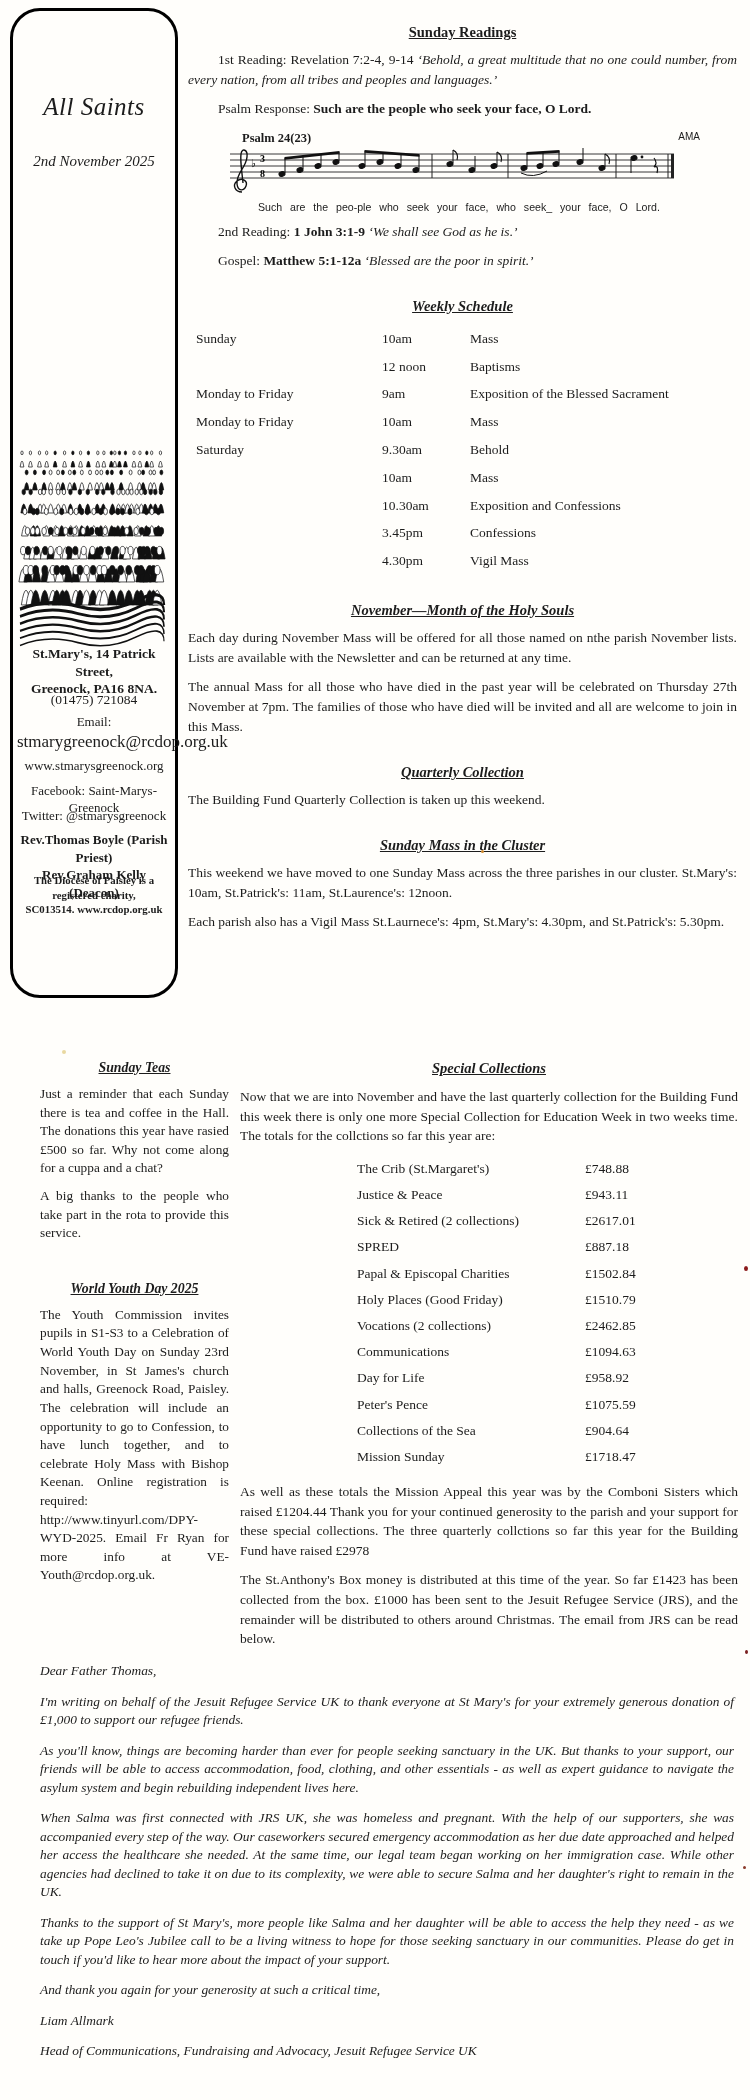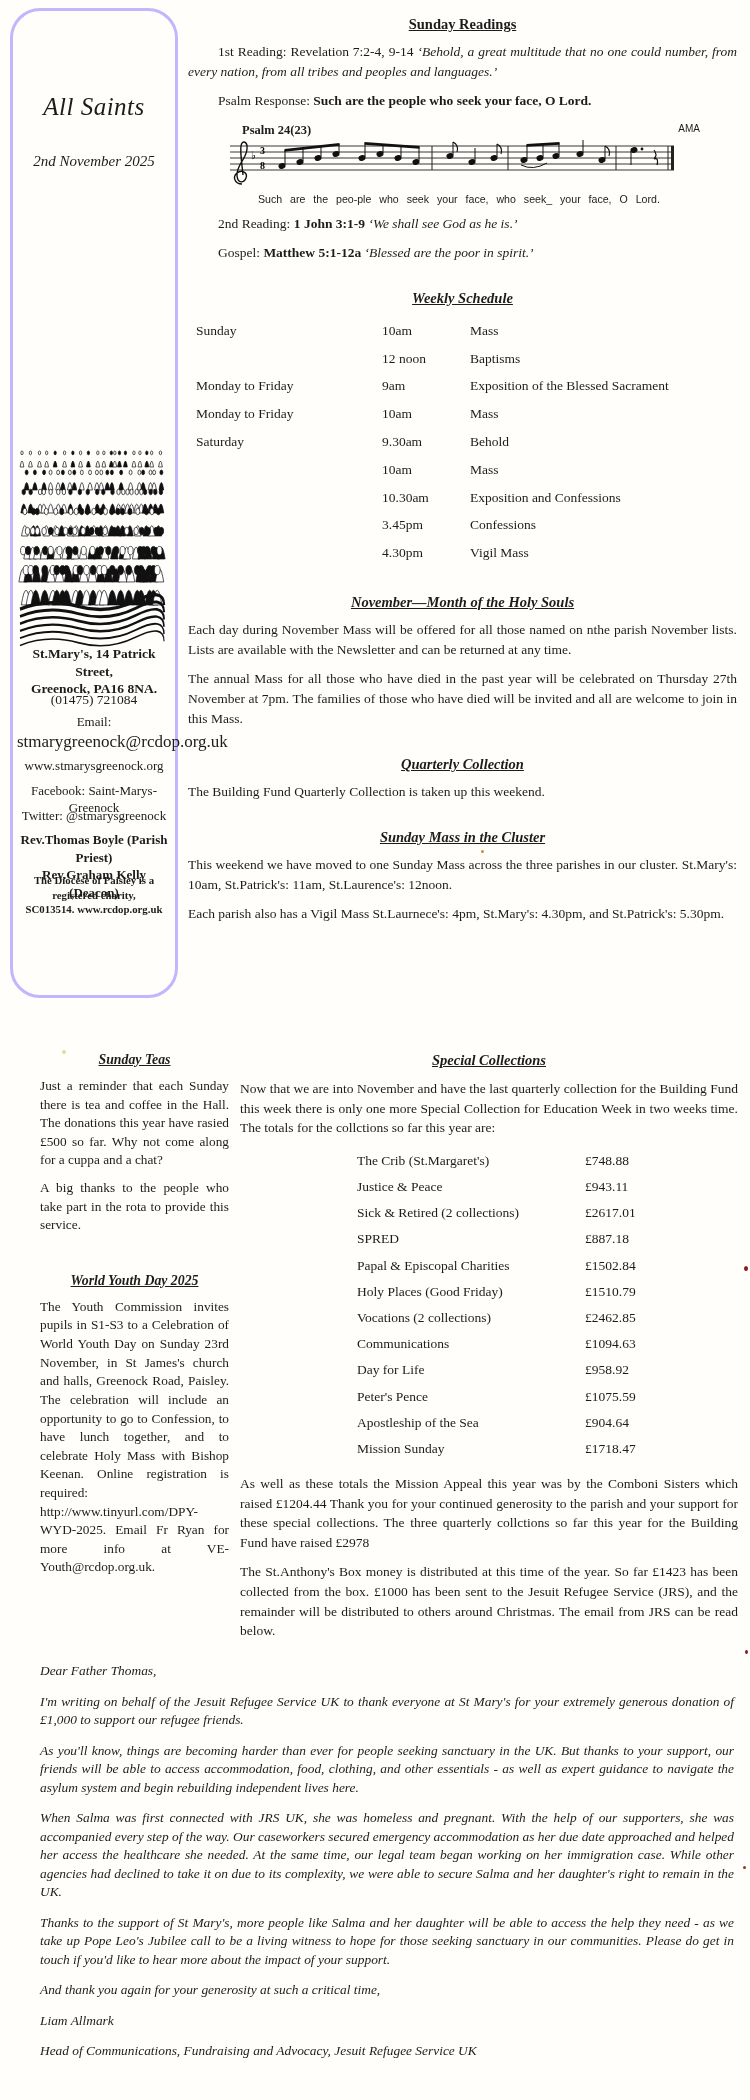--- a/index.html
+++ b/index.html
@@ -1,38 +1,38 @@
 <!DOCTYPE html>
 <html><head>
 <meta charset="utf-8">
 <style>
   html,body{margin:0;padding:0;background:#e8e8e8;}
   .page{position:relative;width:750px;height:2100px;margin:0 auto;background:#fffefb;
         font-family:"Liberation Serif",serif;color:#1c1c1c;overflow:hidden;}
 
   
   .sidebar{position:absolute;left:10px;top:8px;width:162px;height:984px;
-           border:3px solid #c4b5fd;border-radius:30px;text-align:center;background:#fffefb;}
+           border:3px solid #000000;border-radius:30px;text-align:center;background:#fffefb;}
   .s-title{margin-top:82px;font-style:italic;font-size:25px;letter-spacing:.5px;}
   .s-date{margin-top:32px;font-style:italic;font-size:15px;}
   .crowd{position:absolute;left:5px;top:428px;width:148px;height:212px;}
   .s-abs{position:absolute;left:4px;right:4px;line-height:1.3;}
   .s-addr{top:634px;font-weight:bold;font-size:13.5px;}
   .s-phone{top:680px;font-size:13.5px;}
   .s-email{top:703px;font-size:13px;}
   .s-email .em{font-size:17px;}
   .s-web{top:747px;font-size:13px;}
   .s-fb{top:772px;font-size:13px;}
   .s-tw{top:797px;font-size:13px;}
   .s-clergy{top:820px;font-weight:bold;font-size:13px;line-height:1.35;}
   .s-charity{top:862px;font-size:10.8px;line-height:1.35;font-weight:bold;}
 
   
   .main-top{position:absolute;left:188px;top:16px;width:549px;font-size:13.5px;}
-  .sec{font-size:14.5px;font-weight:bold;text-decoration:underline;text-align:center;margin:0;}
+  .sec{font-size:14.5px;font-weight:bold;text-decoration:underline;text-align:center;margin:8px;}
   .sec.ital{font-style:italic;}
   .main-top p{margin:9px 0;line-height:1.48;text-align:justify;}
   .indent{text-indent:30px;}
   .quote{font-style:italic;}
   .bold{font-weight:bold;}
   .h-gap{margin-top:27px !important;}
 
   
   .music{position:relative;margin:12px 0 4px 18px;width:500px;}
   .music-title{font-weight:bold;font-size:12.5px;margin-left:36px;}
@@ -627,21 +627,21 @@
         </div>
 
         <div class="c-row">
           <span class="sp"></span>
           <span>Peter's Pence</span>
           <span>£1075.59</span>
         </div>
 
         <div class="c-row">
           <span class="sp"></span>
-          <span>Apostleship of the Sea</span>
+          <span>Collections of the Sea</span>
           <span>£904.64</span>
         </div>
 
         <div class="c-row">
           <span class="sp"></span>
           <span>Mission Sunday</span>
           <span>£1718.47</span>
         </div>
       </div>
 

